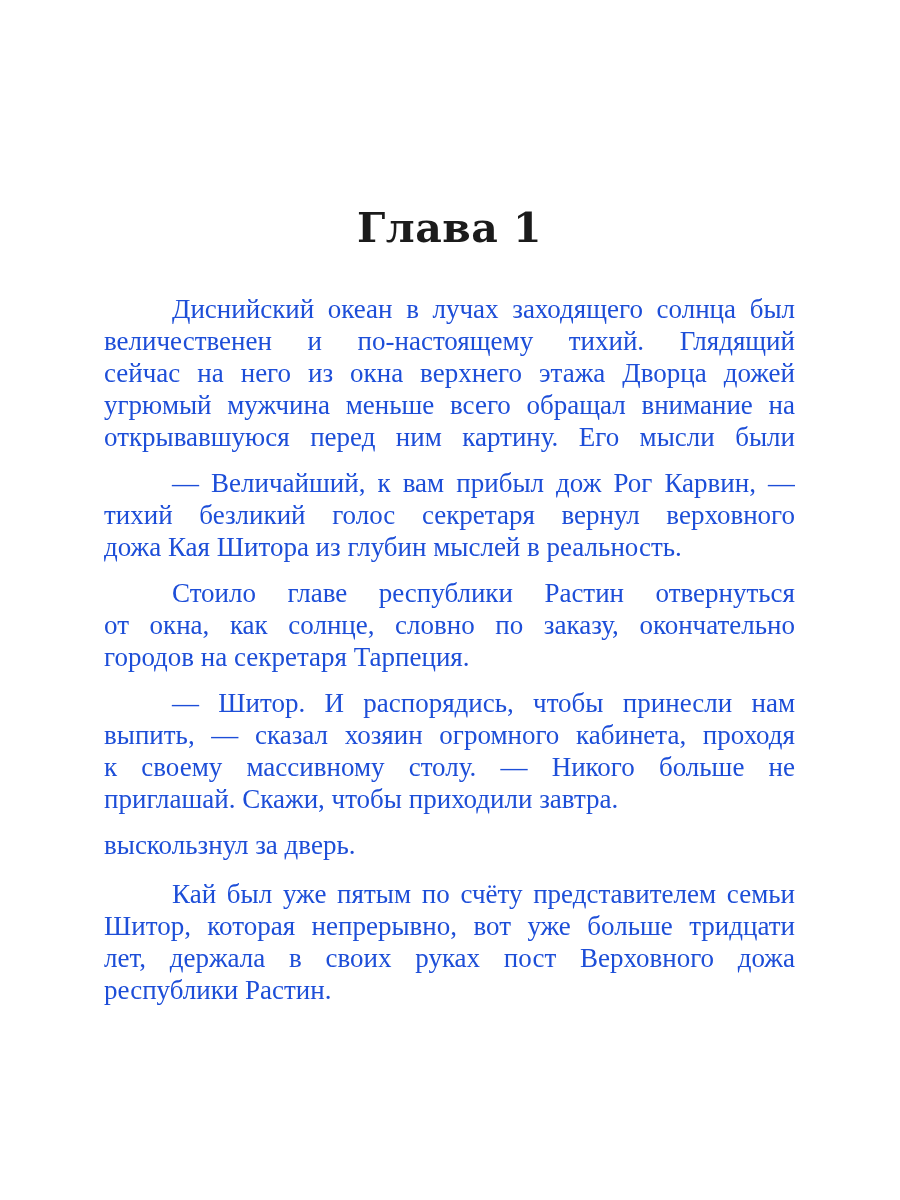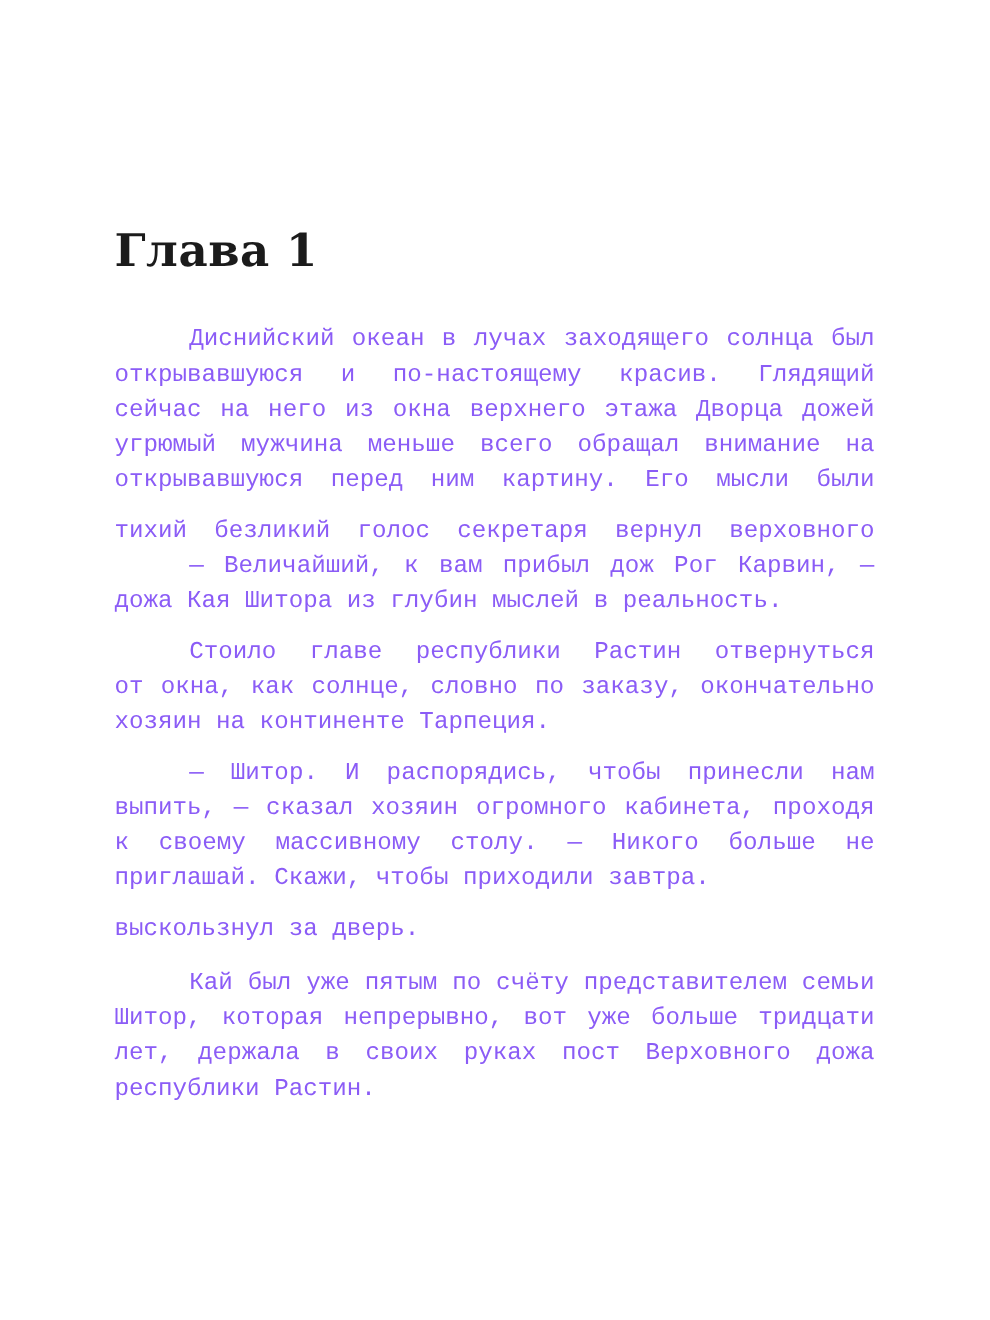--- a/index.html
+++ b/index.html
@@ -13,36 +13,35 @@
     height: 1200px;
     background: #ffffff;
     overflow: hidden;
     font-family: "Liberation Serif", serif;
   }
   .chapter-heading {
     position: absolute;
     top: 206px;
     left: 104px;
     width: 691px;
-    text-align: left;
+    text-align: center;
     font-family: "DejaVu Serif", serif;
     font-weight: bold;
     font-size: 41px;
     line-height: 44px;
     color: #1b1b1b;
     letter-spacing: 0.5px;
   }
   .text-block {
     position: absolute;
     top: 293px;
     left: 104px;
     width: 691px;
-    color: #8b5cf6;
-    font-size: 22px;
-    font-family: Liberation Mono, monospace;
+    color: #1d4ed8;
+    font-size: 27px;
   }
   .para {
     margin: 0 0 14px 0;
   }
   .para:last-child {
     margin-bottom: 0;
     margin-top: 17px;
   }
   .line {
     line-height: 32px;
@@ -60,34 +59,34 @@
   }
 </style>
 </head>
 <body>
 
 <div class="page">
   <div class="chapter-heading">Глава 1</div>
   <div class="text-block">
       <div class="para">
         <div class="line first">Диснийский океан в лучах заходящего солнца был</div>
-        <div class="line">открывавшуюся и по-настоящему красив. Глядящий</div>
+        <div class="line">величественен и по-настоящему тихий. Глядящий</div>
         <div class="line">сейчас на него из окна верхнего этажа Дворца дожей</div>
         <div class="line">угрюмый мужчина меньше всего обращал внимание на</div>
         <div class="line">открывавшуюся перед ним картину. Его мысли были</div>
       </div>
       <div class="para">
+        <div class="line first">— Величайший, к вам прибыл дож Рог Карвин, —</div>
         <div class="line">тихий безликий голос секретаря вернул верховного</div>
-        <div class="line first">— Величайший, к вам прибыл дож Рог Карвин, —</div>
         <div class="line last">дожа Кая Шитора из глубин мыслей в реальность.</div>
       </div>
       <div class="para">
         <div class="line first">Стоило главе республики Растин отвернуться</div>
         <div class="line">от окна, как солнце, словно по заказу, окончательно</div>
-        <div class="line last">хозяин на континенте Тарпеция.</div>
+        <div class="line last">городов на секретаря Тарпеция.</div>
       </div>
       <div class="para">
         <div class="line first">— Шитор. И распорядись, чтобы принесли нам</div>
         <div class="line">выпить, — сказал хозяин огромного кабинета, проходя</div>
         <div class="line">к своему массивному столу. — Никого больше не</div>
         <div class="line last">приглашай. Скажи, чтобы приходили завтра.</div>
       </div>
       <div class="para">
         <div class="line last">выскользнул за дверь.</div>
       </div>

